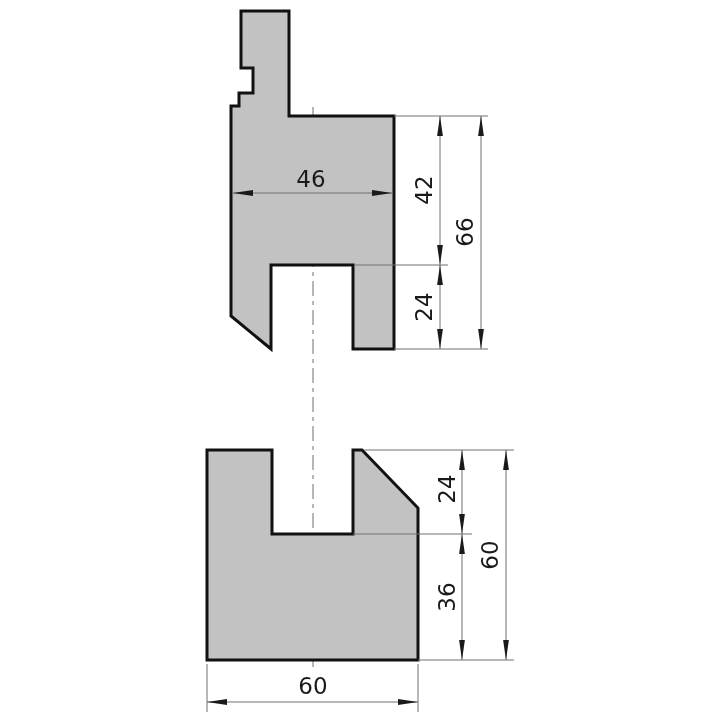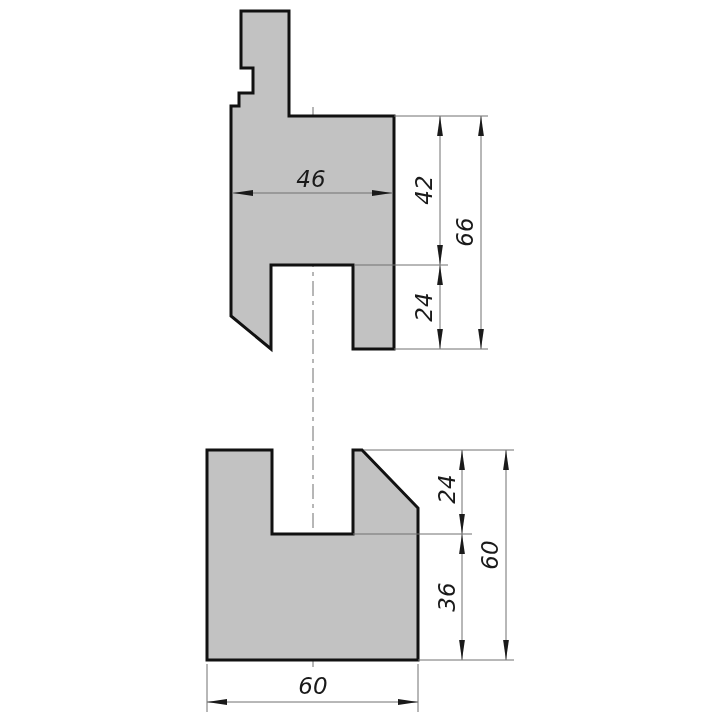--- a/index.html
+++ b/index.html
@@ -6,21 +6,20 @@
     margin: 0;
     padding: 0;
     background: var(--page-bg, #ffffff);
   }
   .canvas {
     position: relative;
     width: 604px;
     height: 720px;
     background: var(--page-bg, #ffffff);
     overflow: hidden;
-    font-style: italic;
   }
   svg { display: block; }
   .part {
     fill: var(--part-fill, #c2c2c2);
     stroke: var(--part-outline, #111111);
     stroke-width: 3;
     stroke-linejoin: miter;
   }
   .thin {
     stroke: var(--dim-line, #707070);

